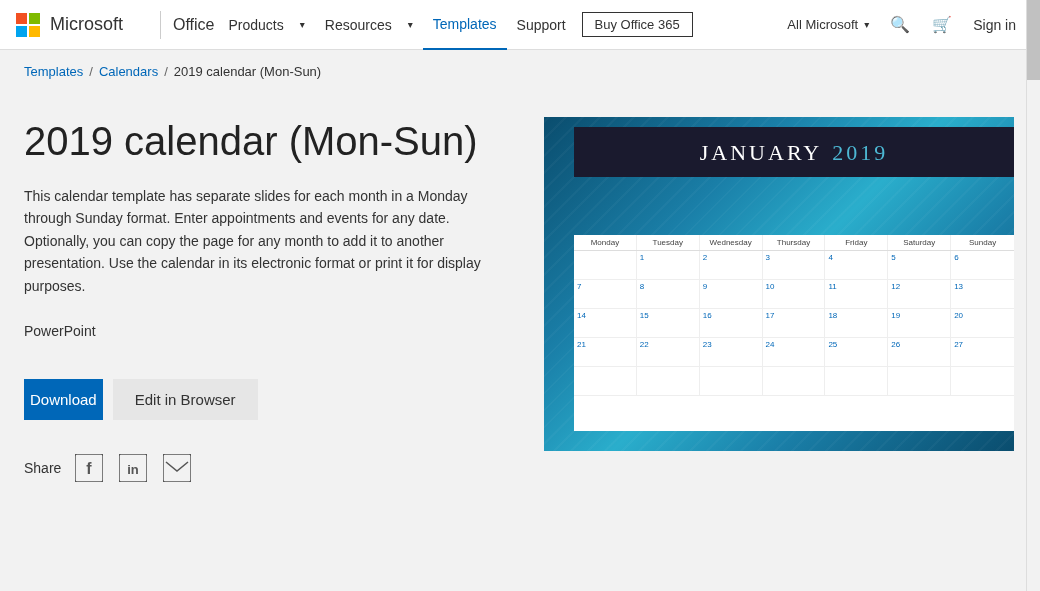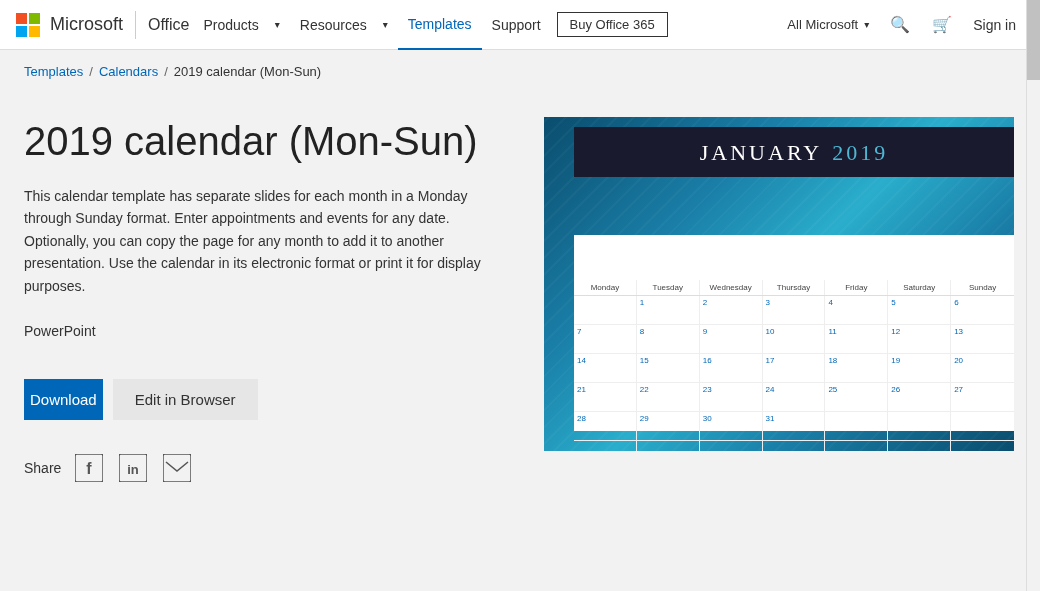--- a/index.html
+++ b/index.html
@@ -12,21 +12,21 @@
       display: flex;
       align-items: center;
       height: 50px;
       padding: 0 16px;
       gap: 0;
     }
     .nav-logo {
       display: flex;
       align-items: center;
       gap: 10px;
-      margin-right: 0;
+      margin-right: 25px;
     }
     .ms-logo {
       width: 24px;
       height: 24px;
     }
     .nav-divider {
       width: 1px;
       height: 28px;
       background: #ccc;
       margin: 0 12px;
@@ -264,21 +264,20 @@
       right: 0;
       bottom: 20px;
       background: #fff;
     }
 
     .cal-days-header {
       display: grid;
       grid-template-columns: repeat(7, 1fr);
       background: #fff;
       border-bottom: 1px solid #ddd;
-      margin-top: 45px;
     }
 
     .cal-day-name {
       font-size: 8px;
       text-align: center;
       padding: 3px 0;
       color: #444;
       border-right: 1px solid #eee;
     }
 
@@ -479,29 +478,20 @@
           <div class="cal-week">
             <div class="cal-cell">21</div>
             <div class="cal-cell">22</div>
             <div class="cal-cell">23</div>
             <div class="cal-cell">24</div>
             <div class="cal-cell">25</div>
             <div class="cal-cell">26</div>
             <div class="cal-cell">27</div>
           </div>
 
-          <div class="cal-week">
-            <div class="cal-cell">28</div>
-            <div class="cal-cell">29</div>
-            <div class="cal-cell">30</div>
-            <div class="cal-cell">31</div>
-            <div class="cal-cell empty"></div>
-            <div class="cal-cell empty"></div>
-            <div class="cal-cell empty"></div>
-          </div>
 
           <div class="cal-week">
             <div class="cal-cell empty"></div>
             <div class="cal-cell empty"></div>
             <div class="cal-cell empty"></div>
             <div class="cal-cell empty"></div>
             <div class="cal-cell empty"></div>
             <div class="cal-cell empty"></div>
             <div class="cal-cell empty"></div>
           </div>

